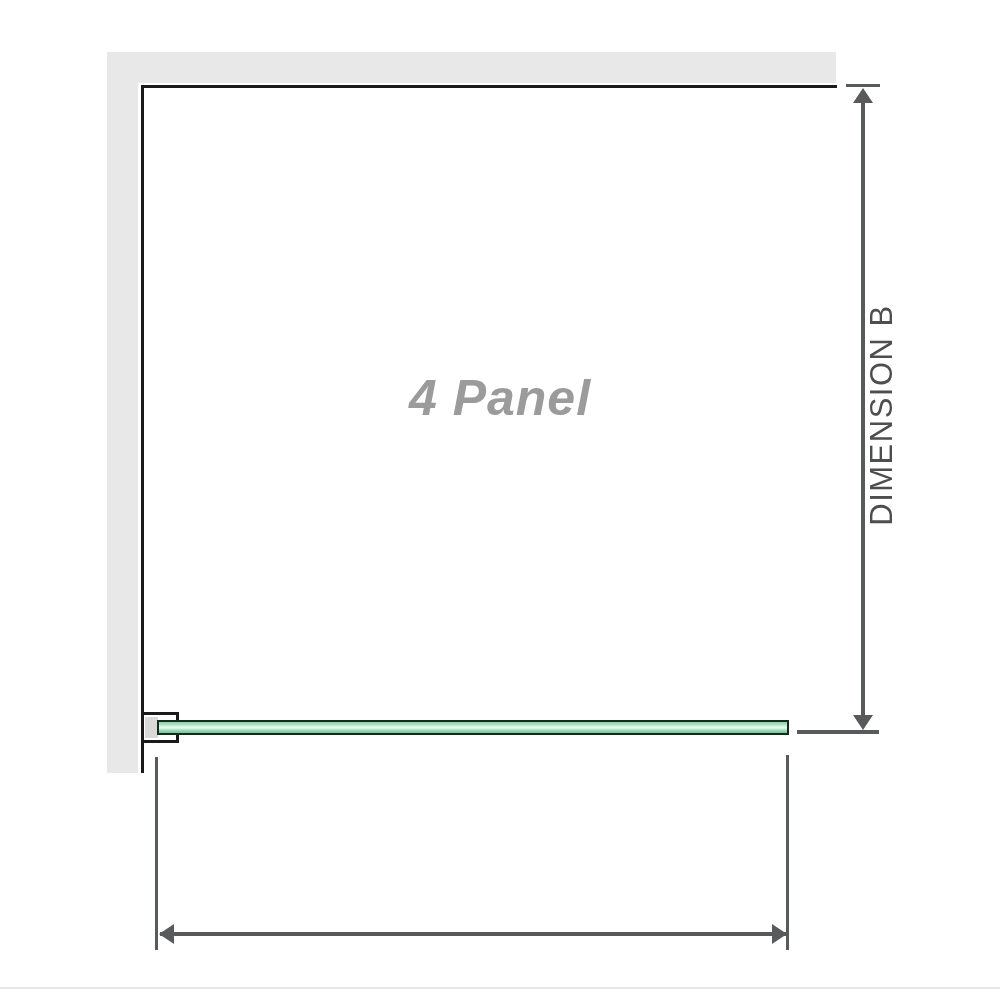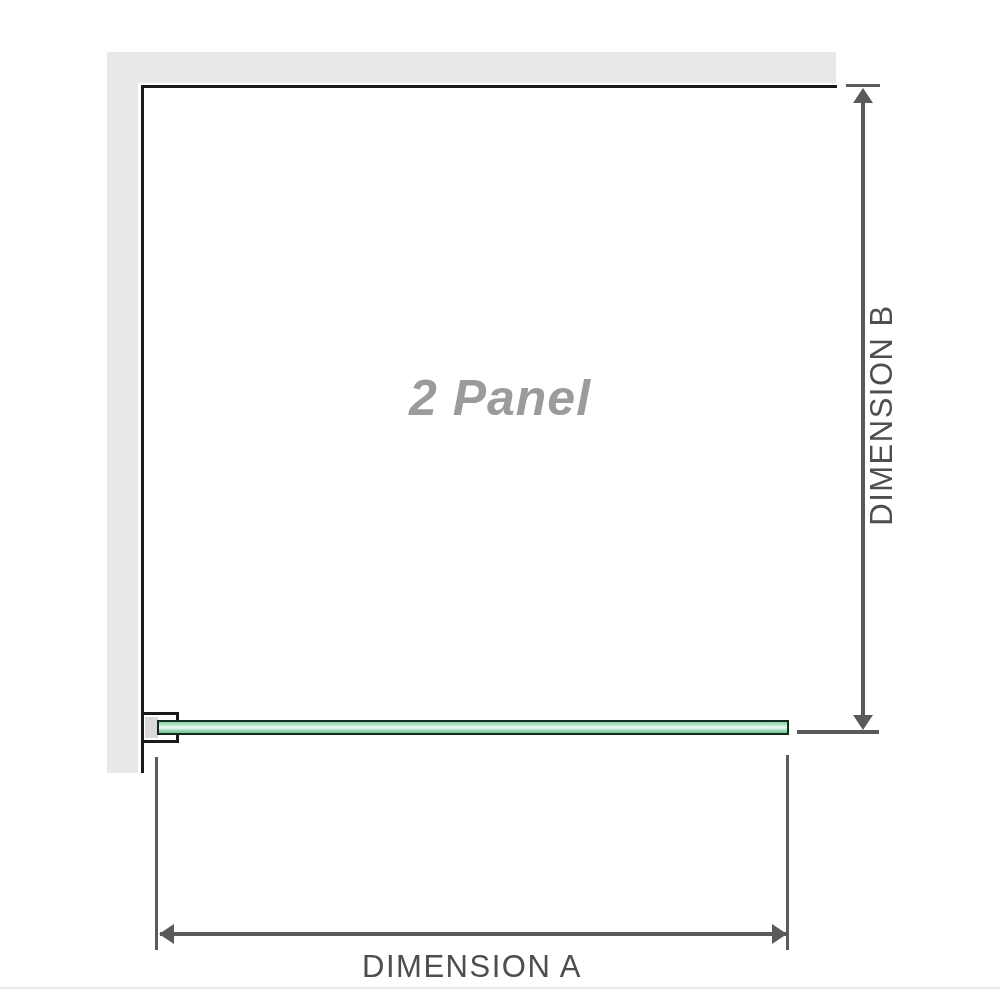--- a/index.html
+++ b/index.html
@@ -84,36 +84,35 @@
 <body>
 
 <div class="stage">
 
   <div class="wall wall-left"></div>
   <div class="wall wall-top"></div>
 
   <div class="edge edge-top"></div>
   <div class="edge edge-left"></div>
 
-  <div class="panel-label">2 Panel</div>
+  <div class="panel-label">4 Panel</div>
 
   <div class="bracket">
     <div class="bracket-pad"></div>
   </div>
   <div class="glass"></div>
 
   <div class="dim dimb-tick-top"></div>
   <div class="dim dimb-line"></div>
   <div class="arrow arrow-up"></div>
   <div class="arrow arrow-down"></div>
   <div class="dim dimb-tick-bottom"></div>
   <div class="dim-label dimb-label">DIMENSION B</div>
 
   <div class="dim ext-left"></div>
   <div class="dim ext-right"></div>
   <div class="dim dima-line"></div>
   <div class="arrow arrow-left"></div>
   <div class="arrow arrow-right"></div>
-  <div class="dim-label dima-label">DIMENSION A</div>
 
   <div class="divider"></div>
 
 </div>
 
 </body></html>

